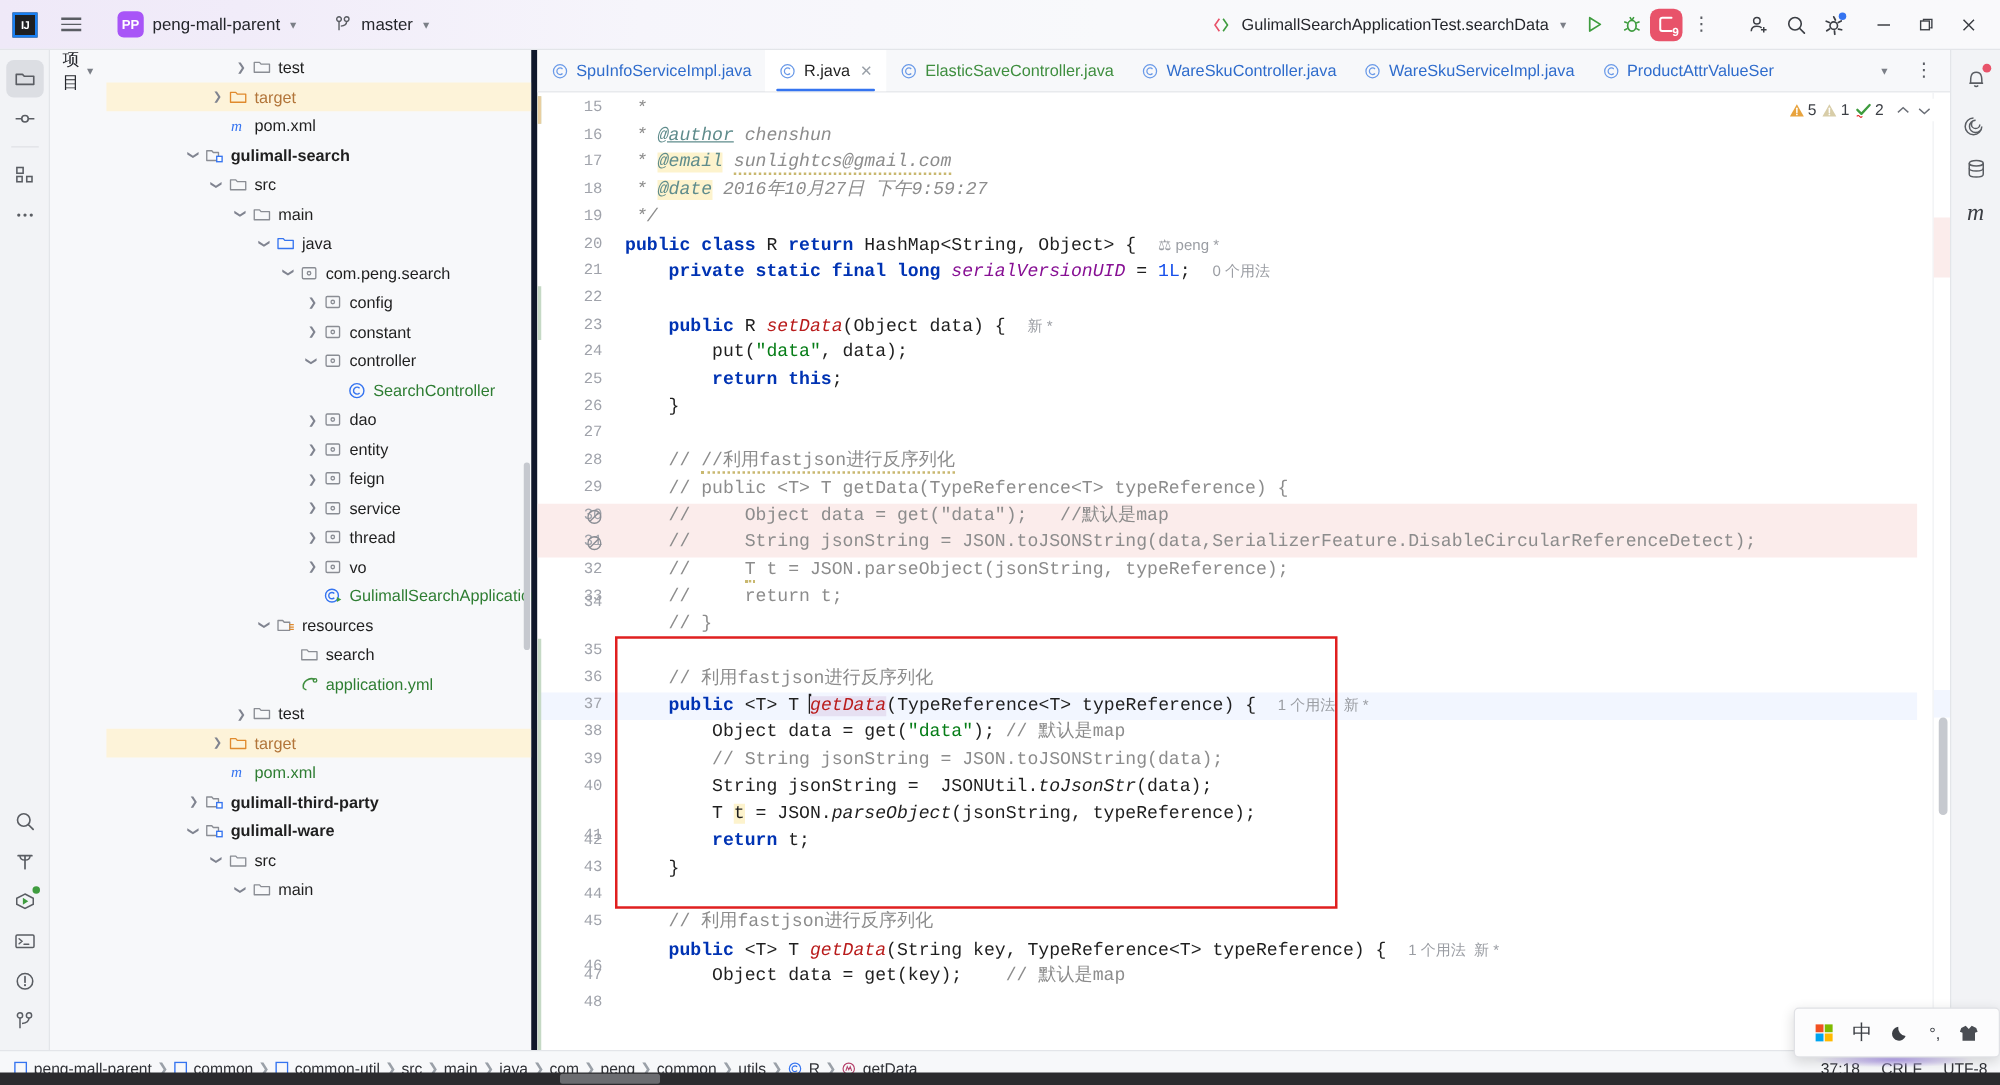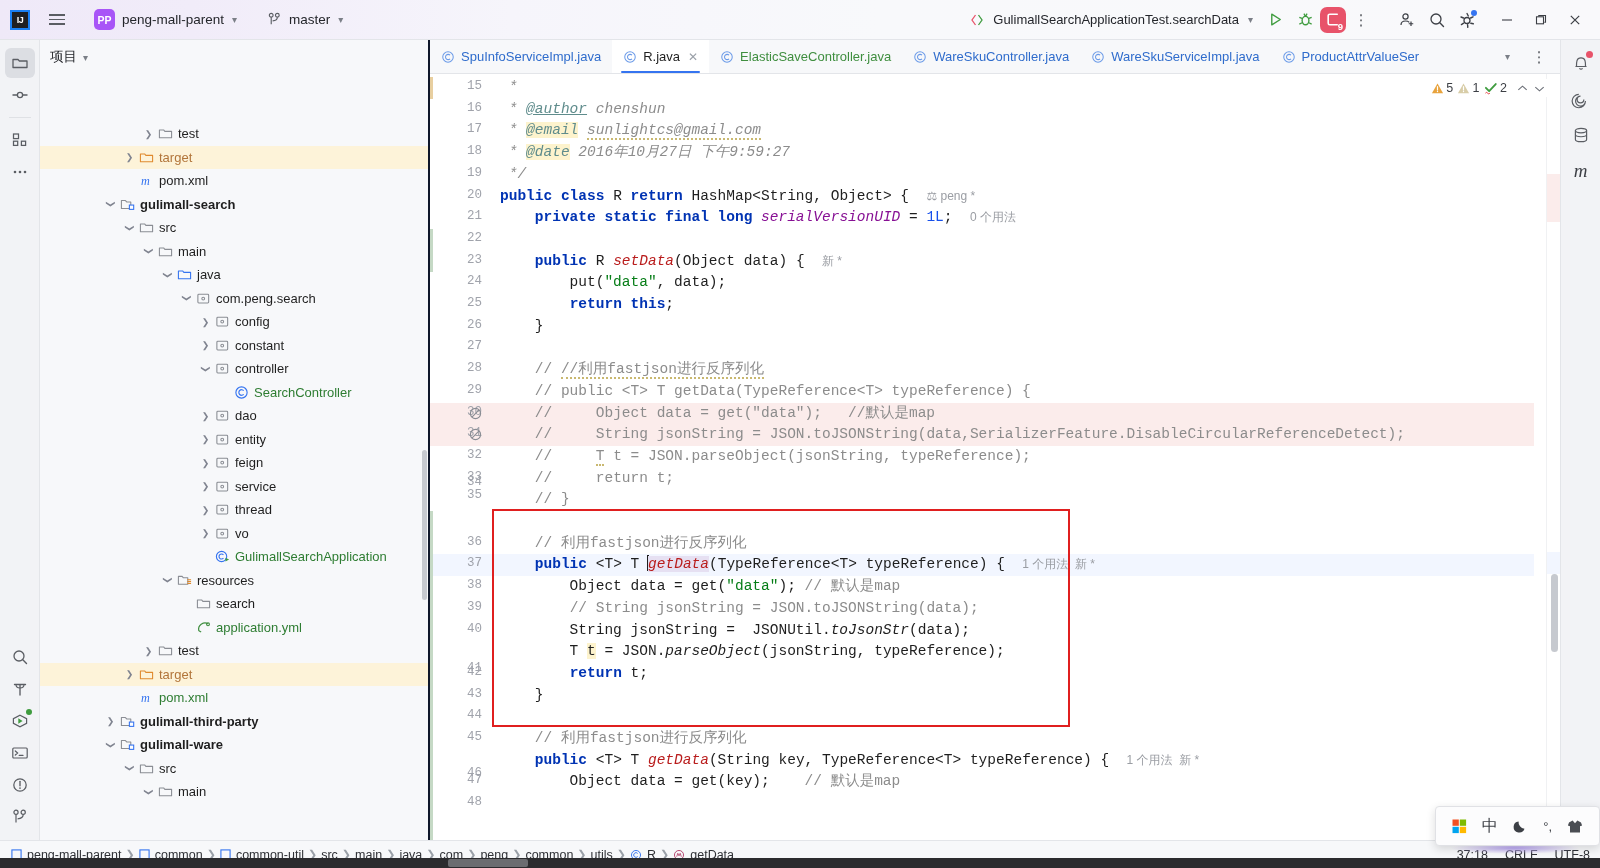--- a/index.html
+++ b/index.html
@@ -62,22 +62,22 @@
   .actbar {
     width:40px; flex:0 0 40px; background:#f2f3f6; border-right:1px solid #e3e5e9;
     display:flex; flex-direction:column; align-items:center; padding-top:8px; gap:2px;
   }
   .act-ico { width:30px;height:30px;display:flex;align-items:center;justify-content:center;
              border-radius:6px; cursor:pointer; color:#5a5d63; position:relative; }
   .act-ico.sel { background:#dcdee3; }
   .act-div { width:22px; height:1px; background:#dfe1e5; margin:5px 0; }
 
   
-  .projpanel { width:390px; flex:0 0 390px; background:#f7f8fa; border-right:2px solid #0f172a;
-               display:flex; flex-direction:column; min-width:0;gap:46px; }
+  .projpanel { width:390px; flex:0 0 390px; background:#f7f8fa; border-right:5px solid #0f172a;
+               display:flex; flex-direction:row; min-width:0; }
   .projhdr { height:34px; display:flex; align-items:center; padding:0 10px; gap:5px;
              flex:0 0 34px; }
   .projhdr-t { font-size:13.5px; color:#24262b; }
   .tree { flex:1; overflow:hidden; position:relative; padding-top:2px; }
   .trow { height:23.5px; display:flex; align-items:center; white-space:nowrap; cursor:pointer;
           font-size:13px; padding-right:6px; }
   .trow.sel { background:#dcdee3; }
   .trow.hl { background:#fdf3d9; }
   .arrow { width:15px; flex:0 0 15px; text-align:center; color:#808490; font-size:9px; }
   .tico { width:18px; flex:0 0 18px; display:flex; align-items:center; justify-content:center;
@@ -737,21 +737,21 @@
             <div class="lnum" style="top: 352.2px;">31</div>
             <div class="gicon" style="top: 353.2px;">
               <svg width="13" height="13" viewBox="0 0 14 14">
         <circle cx="7" cy="7" r="5.5" fill="none" stroke="#8a8d94" stroke-width="1.2"></circle>
         <path d="M3.2 10.8 L10.8 3.2" stroke="#8a8d94" stroke-width="1.2"></path>
               </svg>
             </div>
             <div class="lnum" style="top: 373.9px;">32</div>
             <div class="lnum" style="top: 395.6px;">33</div>
             <div class="lnum" style="top: 401px;">34</div>
-            <div class="lnum" style="top: 414px;">35</div>
+            <div class="lnum" style="top: 439px;">35</div>
             <div class="lnum" style="top: 460.7px;">36</div>
             <div class="cline cursorline" style="top: 480.4px;"></div>
             <div class="lnum" style="top: 482.4px;">37</div>
             <div class="lnum" style="top: 504.1px;">38</div>
             <div class="lnum" style="top: 525.8px;">39</div>
             <div class="lnum" style="top: 547.5px;">40</div>
             <div class="lnum" style="top: 587px;">41</div>
             <div class="lnum" style="top: 590.9px;">42</div>
             <div class="lnum" style="top: 612.6px;">43</div>
             <div class="lnum" style="top: 634.3px;">44</div>

